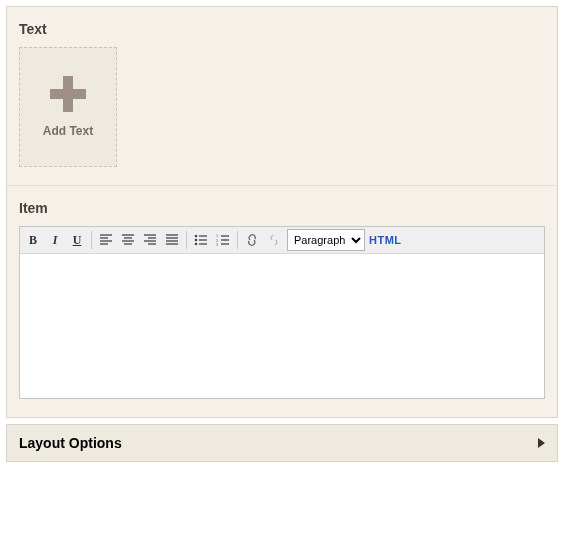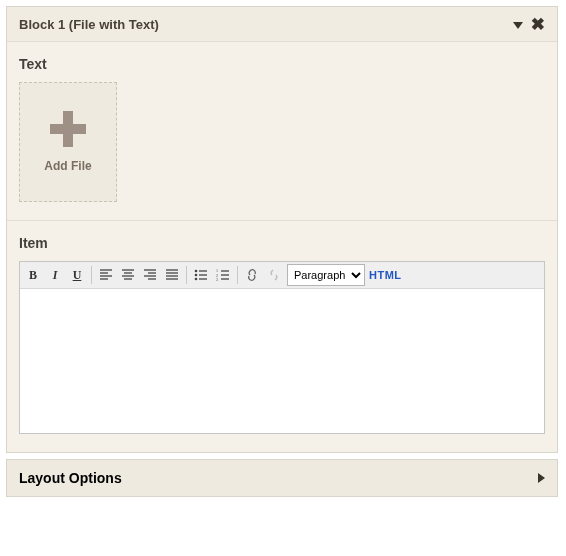--- a/index.html
+++ b/index.html
@@ -168,35 +168,26 @@
     border-top: 5px solid transparent;
     border-bottom: 5px solid transparent;
     border-left: 7px solid #3a342d;
   }
 </style>
 </head>
 <body>
 
 <div class="block">
 
-  <div class="block-header">
-    <div class="block-title">Block 1 (File with Text)</div>
-    <span class="hdr-icn">
-      <span class="caret-down"></span>
-    </span>
-    <span class="hdr-icn x-icon">
-      <span>✖</span>
-    </span>
-  </div>
 
   <div class="section">
     <div class="section-heading">Text</div>
     <div class="add-tile">
       <div class="plus"></div>
-      <div class="add-lbl">Add File</div>
+      <div class="add-lbl">Add Text</div>
     </div>
   </div>
 
   <div class="section">
     <div class="section-heading">Item</div>
 
     <div class="editor-wrap">
       <div class="toolbar">
         <span class="tb-btn tb-b">B</span>
         <span class="tb-btn tb-i">I</span>

